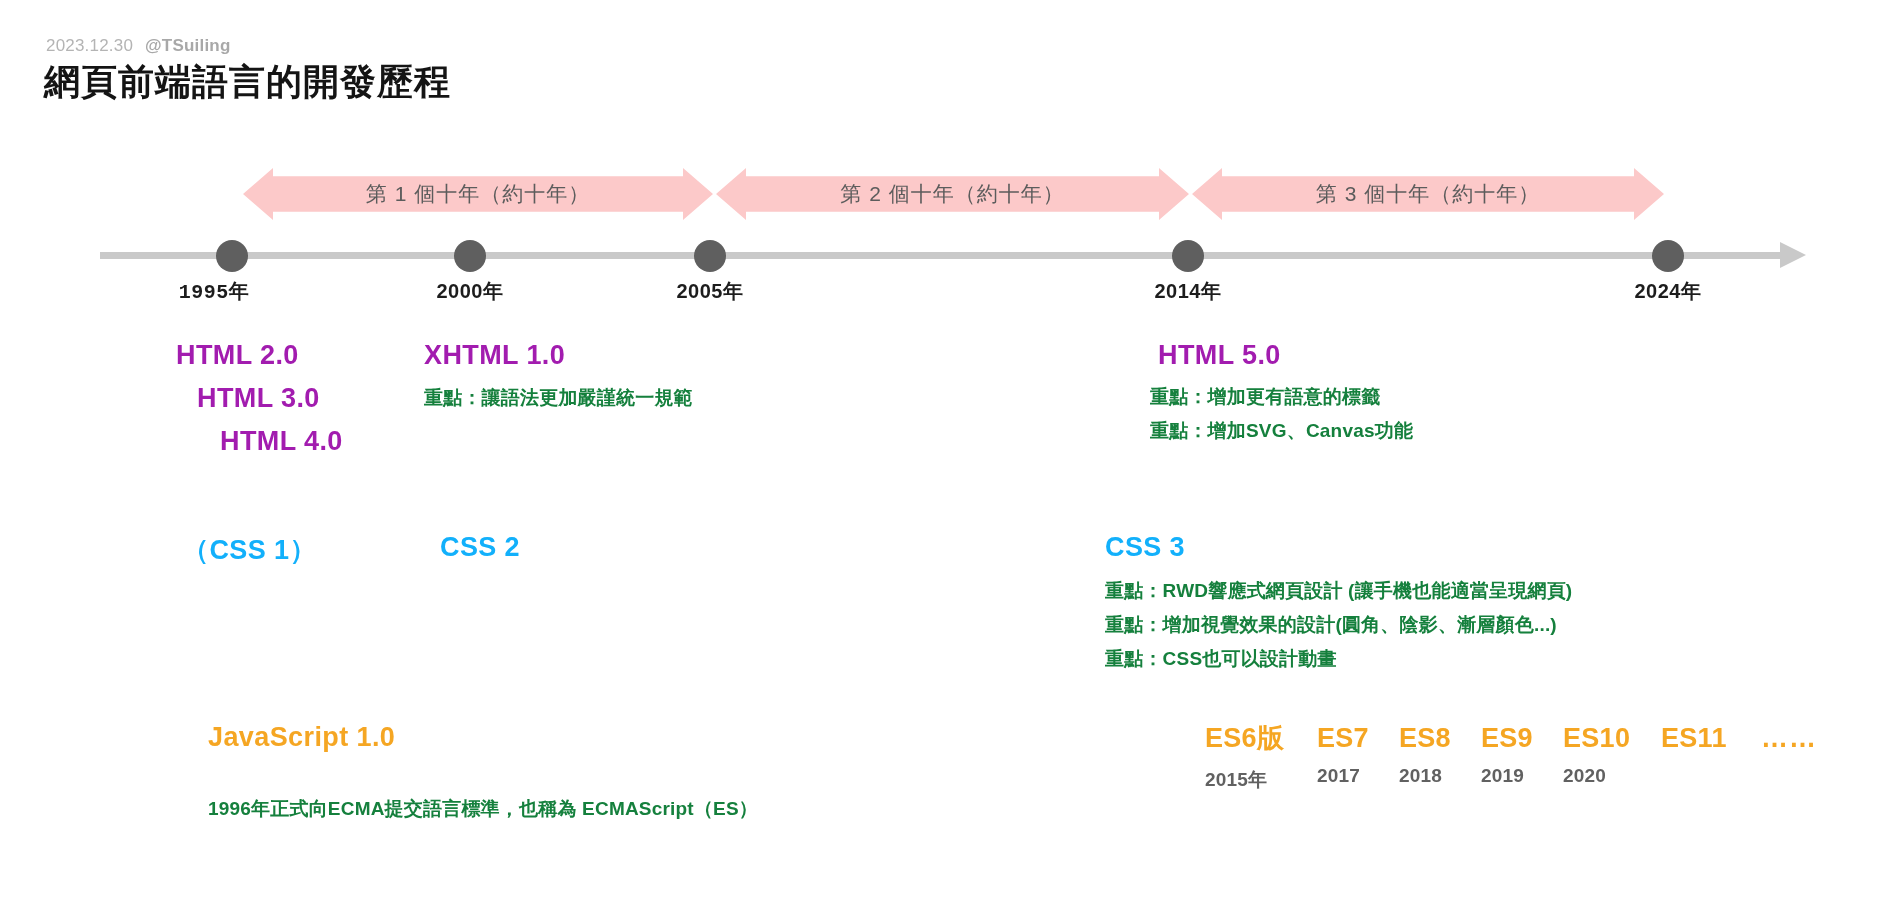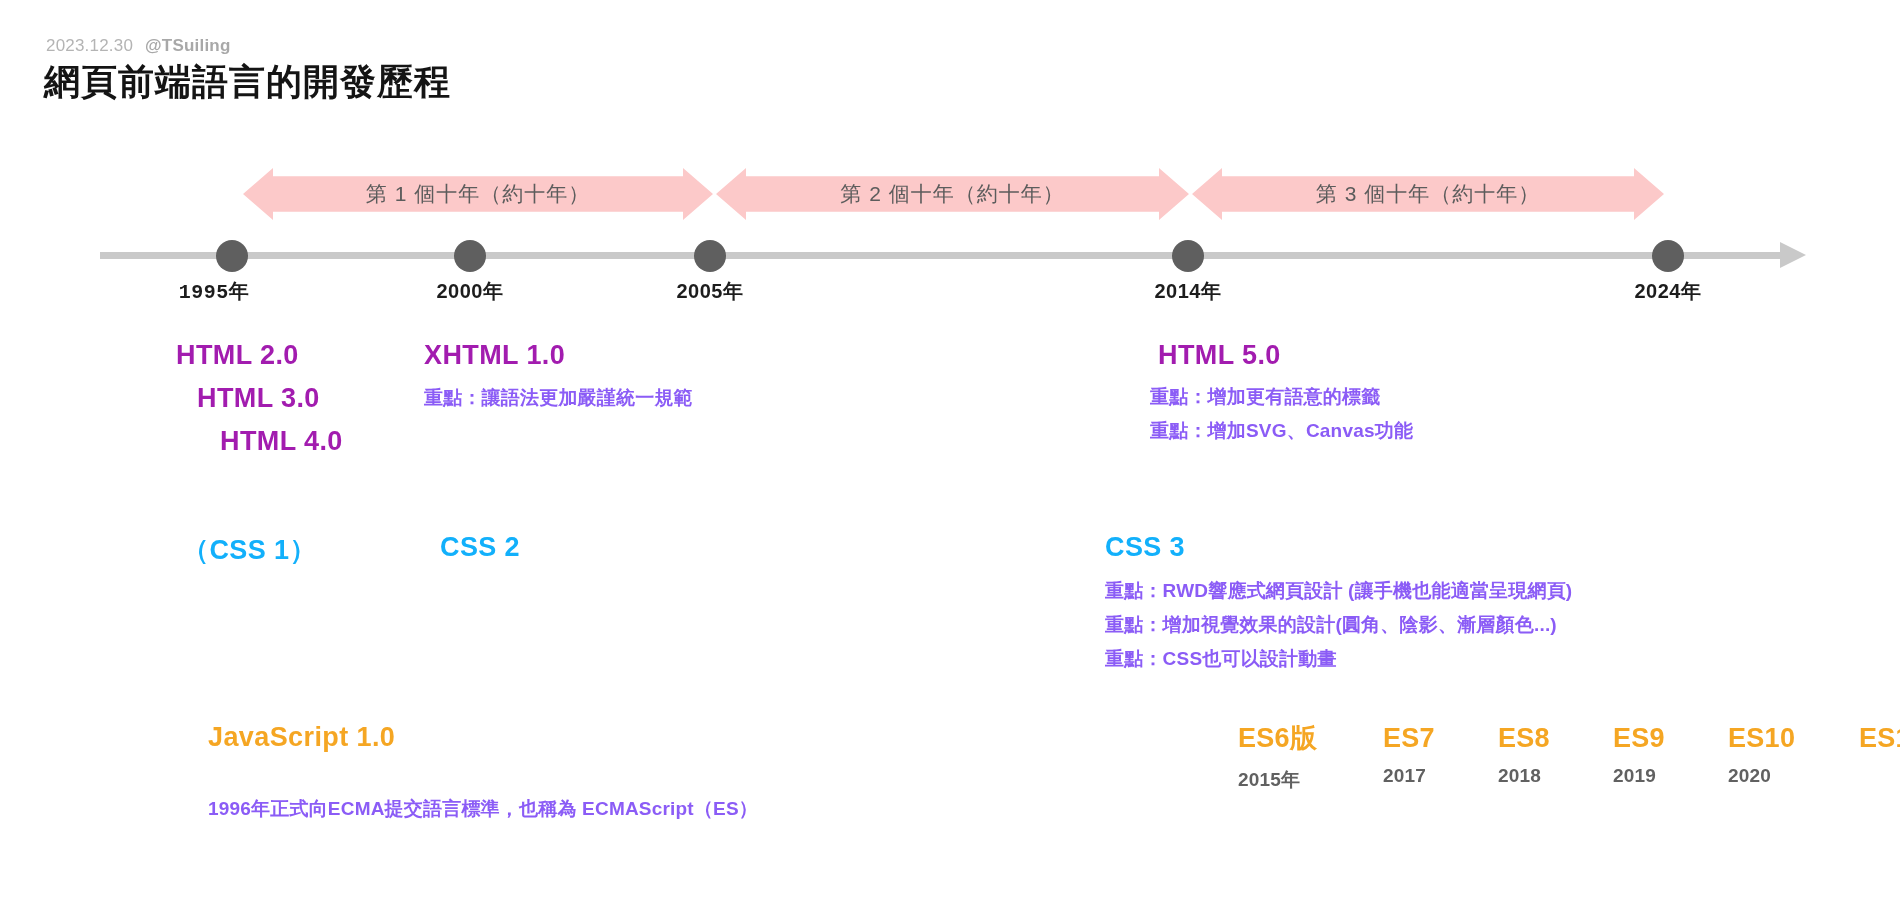--- a/index.html
+++ b/index.html
@@ -122,21 +122,21 @@
     position: absolute;
     font-size: 27px;
     font-weight: 700;
     letter-spacing: 0.4px;
     white-space: nowrap;
   }
   .entry-note {
     position: absolute;
     font-size: 19px;
     font-weight: 700;
-    color: #8b5cf6;
+    color: #15803d;
     letter-spacing: 0.2px;
     white-space: nowrap;
   }
   .note-stack {
     position: absolute;
   }
   .note-stack .entry-note {
     position: static;
     display: block;
     margin-bottom: 8px;
@@ -149,21 +149,20 @@
   
   .es-row {
     position: absolute;
     display: flex;
     align-items: baseline;
   }
   .es-col {
     display: flex;
     flex-direction: column;
     align-items: flex-start;
-    margin-left: 33px;
   }
   .es-name {
     font-size: 27px;
     font-weight: 700;
     color: #f5a623;
     letter-spacing: 0.3px;
     white-space: nowrap;
   }
   .es-year {
     margin-top: 11px;

